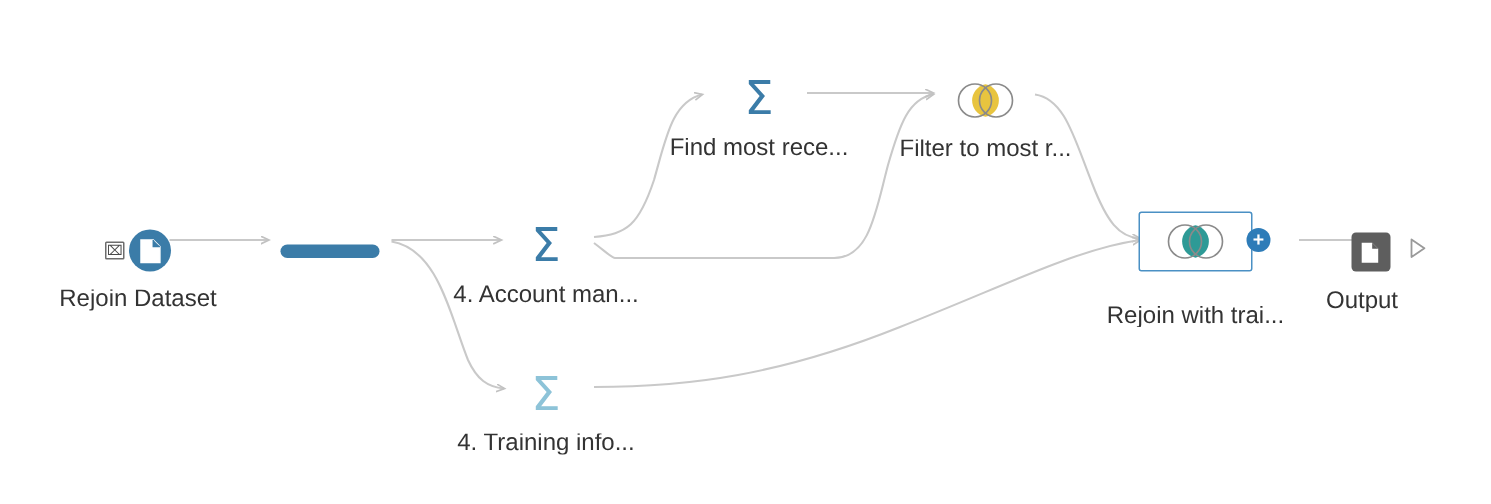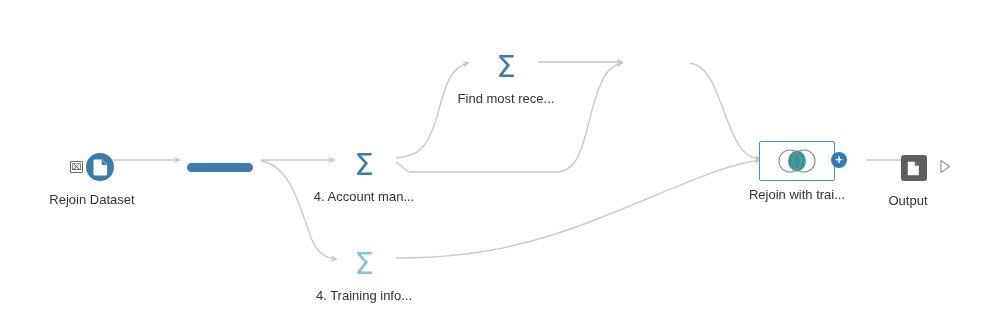--- a/index.html
+++ b/index.html
@@ -36,21 +36,21 @@
   }
   .node-glyph {
     height: 44px;
     display: flex;
     align-items: center;
     justify-content: center;
     position: relative;
   }
   .node-label {
     margin-top: 4px;
-    font-size: 13px;
+    font-size: 16px;
     color: #333333;
     line-height: 14px;
     white-space: nowrap;
     overflow: hidden;
     text-overflow: ellipsis;
   }
 
   
   .input-wrap {
     display: flex;
@@ -222,35 +222,47 @@
     <div class="node-label">4. Training info...</div>
   </div>
 
   <div class="node" style="left:506px; top:44px;">
     <div class="node-glyph">
       <span class="sigma sigma-dark">Σ</span>
     </div>
     <div class="node-label">Find most rece...</div>
   </div>
 
+  <div class="node" style="left:657px; top:45px;">
+    <div class="node-glyph">
+      <span class="venn">
+        <svg width="46" height="26" viewBox="0 0 46 26" xmlns="http://www.w3.org/2000/svg">
+          <path d="M23,2.2 A11,11 0 0 1 23,23.8 A11,11 0 0 1 23,2.2 Z" fill="#e8c43f"></path>
+          <circle cx="16" cy="13" r="11" fill="none" stroke="#8a8a8a" stroke-width="1.1"></circle>
+          <circle cx="30" cy="13" r="11" fill="none" stroke="#8a8a8a" stroke-width="1.1"></circle>
+        </svg>
+      </span>
+    </div>
+    <div class="node-label">Filter to most r...</div>
+  </div>
 
   <div class="node" style="left:797px; top:138px;">
     <div class="node-glyph" style="height:46px;">
       <span class="sel-frame">
         <span class="venn">
           <svg width="46" height="26" viewBox="0 0 46 26" xmlns="http://www.w3.org/2000/svg">
             <path d="M23,2.2 A11,11 0 0 1 23,23.8 A11,11 0 0 1 23,2.2 Z" fill="#2e9a96"></path>
             <circle cx="16" cy="13" r="11" fill="none" stroke="#8a8a8a" stroke-width="1.1"></circle>
             <circle cx="30" cy="13" r="11" fill="none" stroke="#8a8a8a" stroke-width="1.1"></circle>
           </svg>
         </span>
       </span>
       <span class="plus-badge">+</span>
     </div>
-    <div class="node-label" style="margin-top:4px;">Rejoin with trai...</div>
+    <div class="node-label" style="margin-top:20px;">Rejoin with trai...</div>
   </div>
 
   <div class="node" style="left:926px; top:146px;">
     <div class="node-glyph">
       <span class="out-wrap">
         <span class="out-square">
           <svg width="13" height="15" viewBox="0 0 13 15" xmlns="http://www.w3.org/2000/svg">
             <path d="M0.8,0.8 H7.8 L11.8,4.8 V14.2 H0.8 Z" fill="#ffffff"></path>
             <path d="M7.8,0.8 V4.8 H11.8" fill="#5e5e5e"></path>
           </svg>

